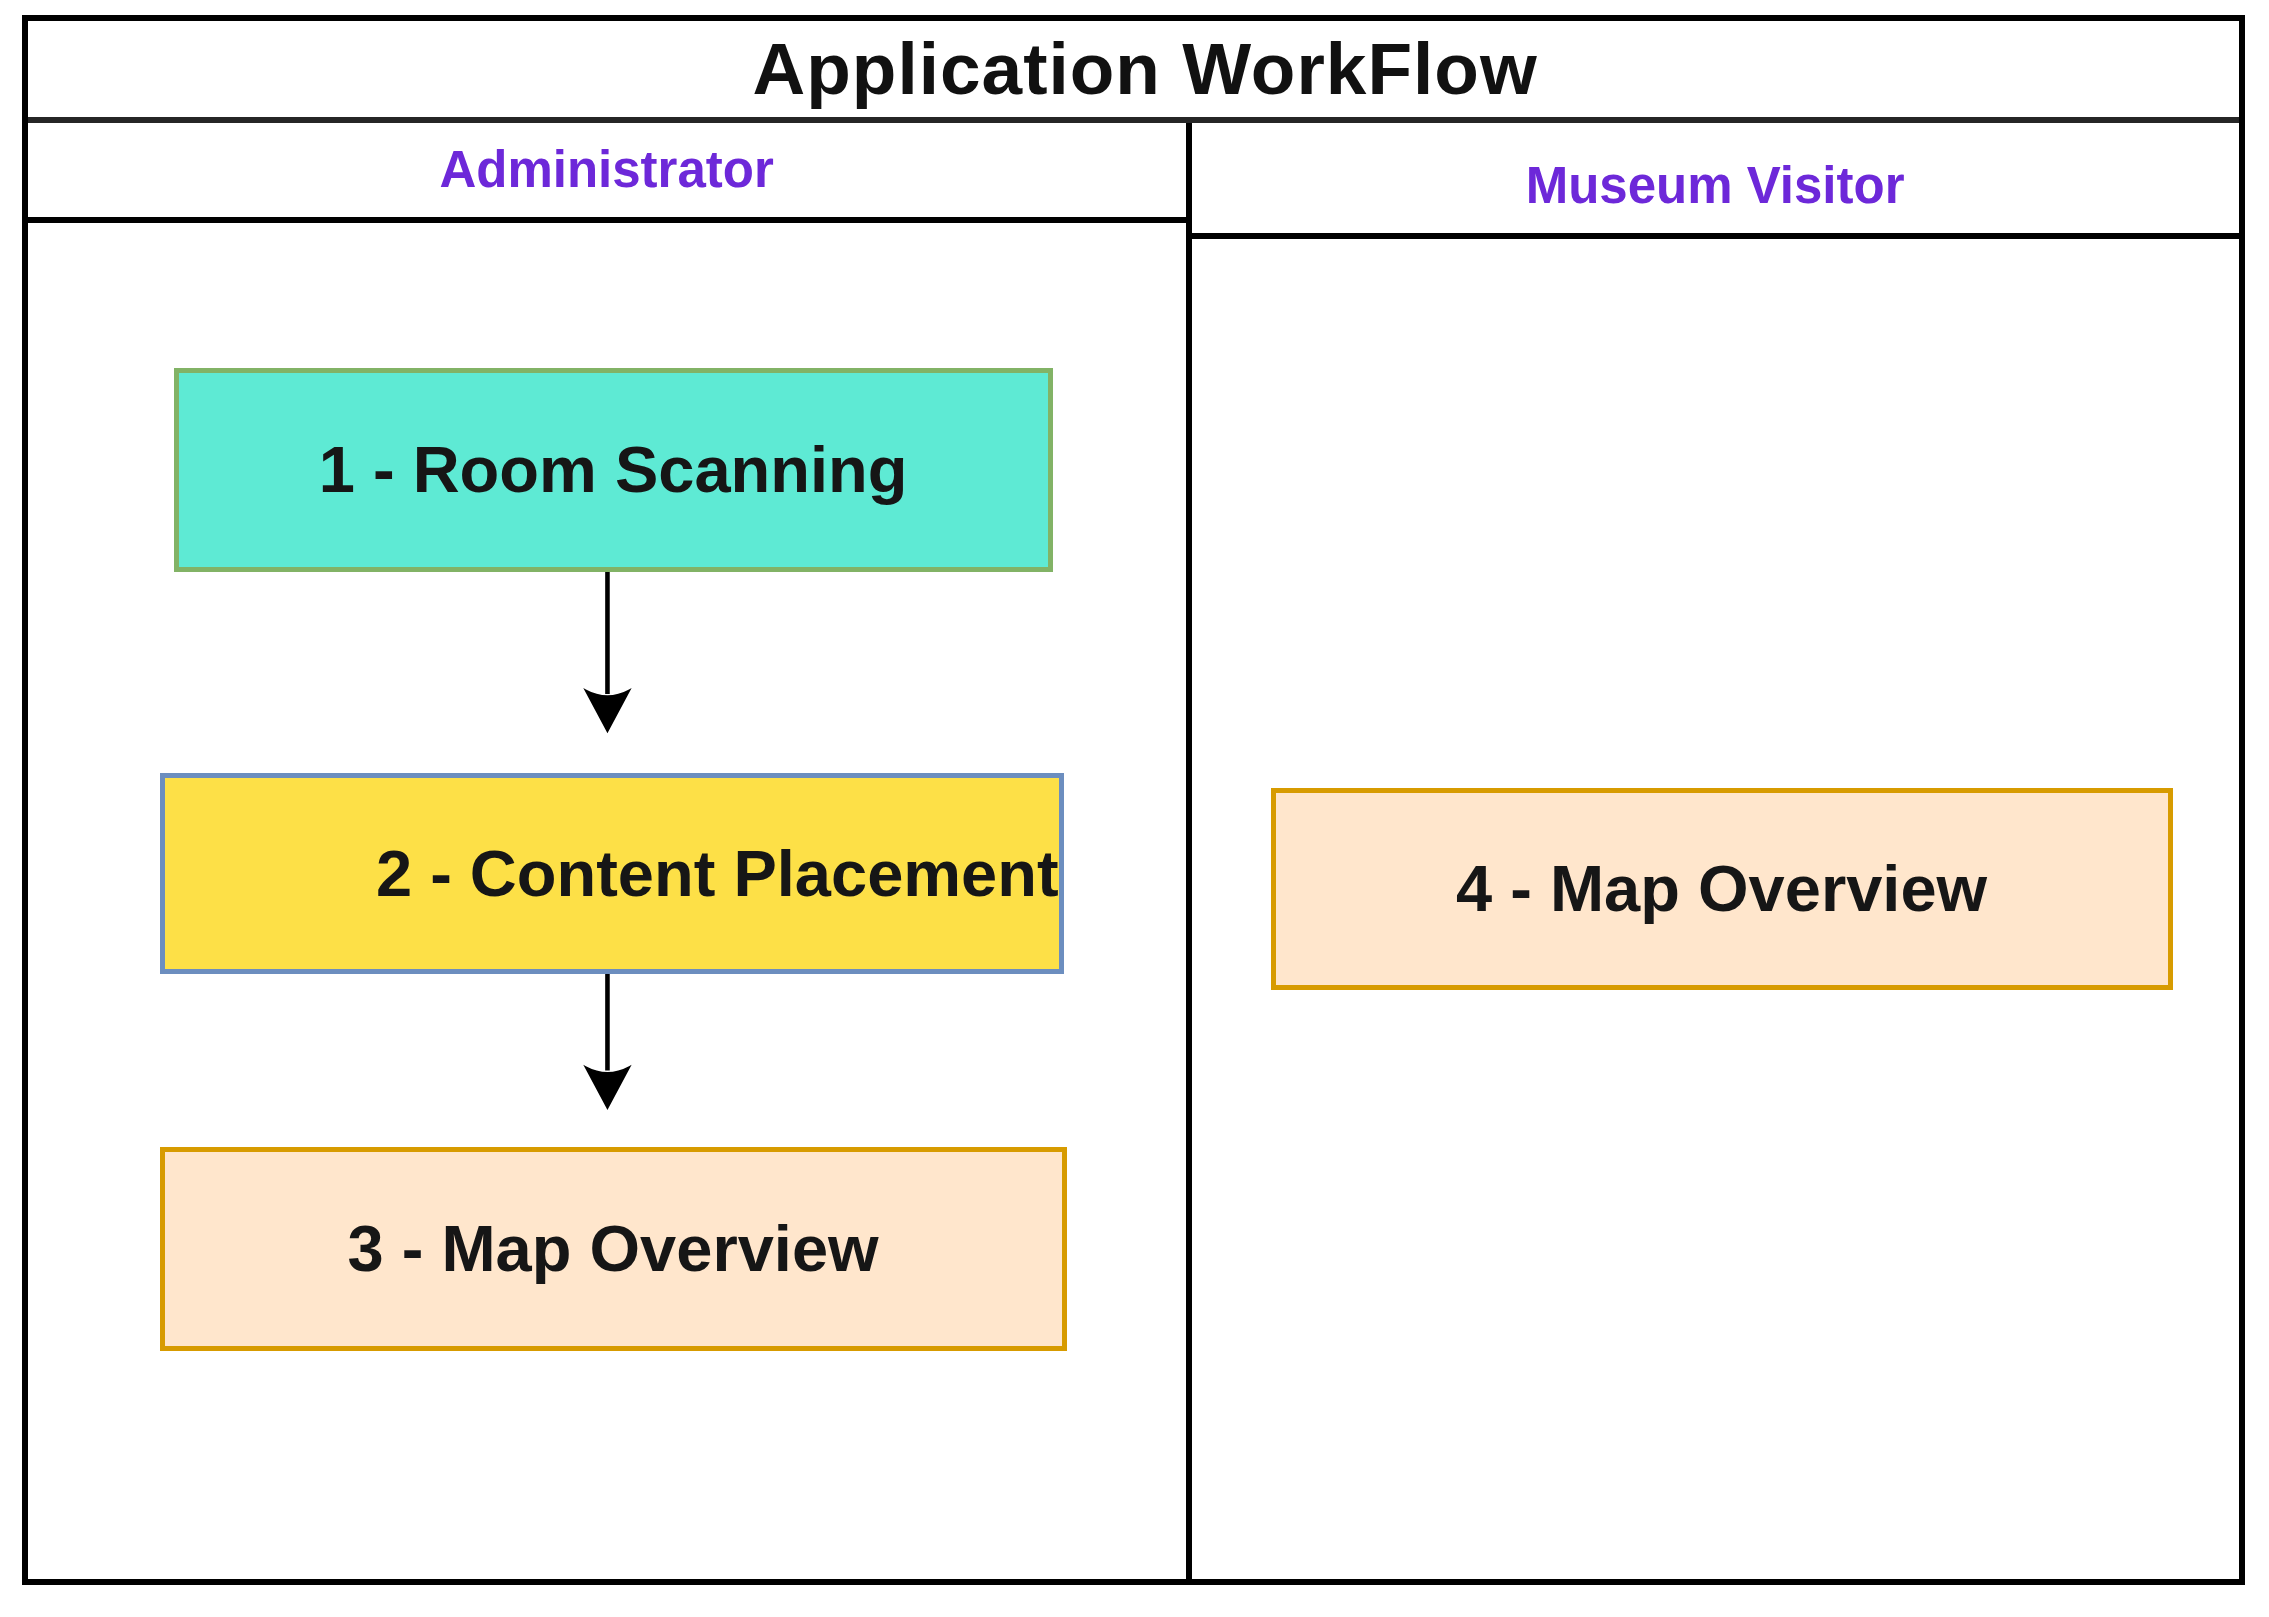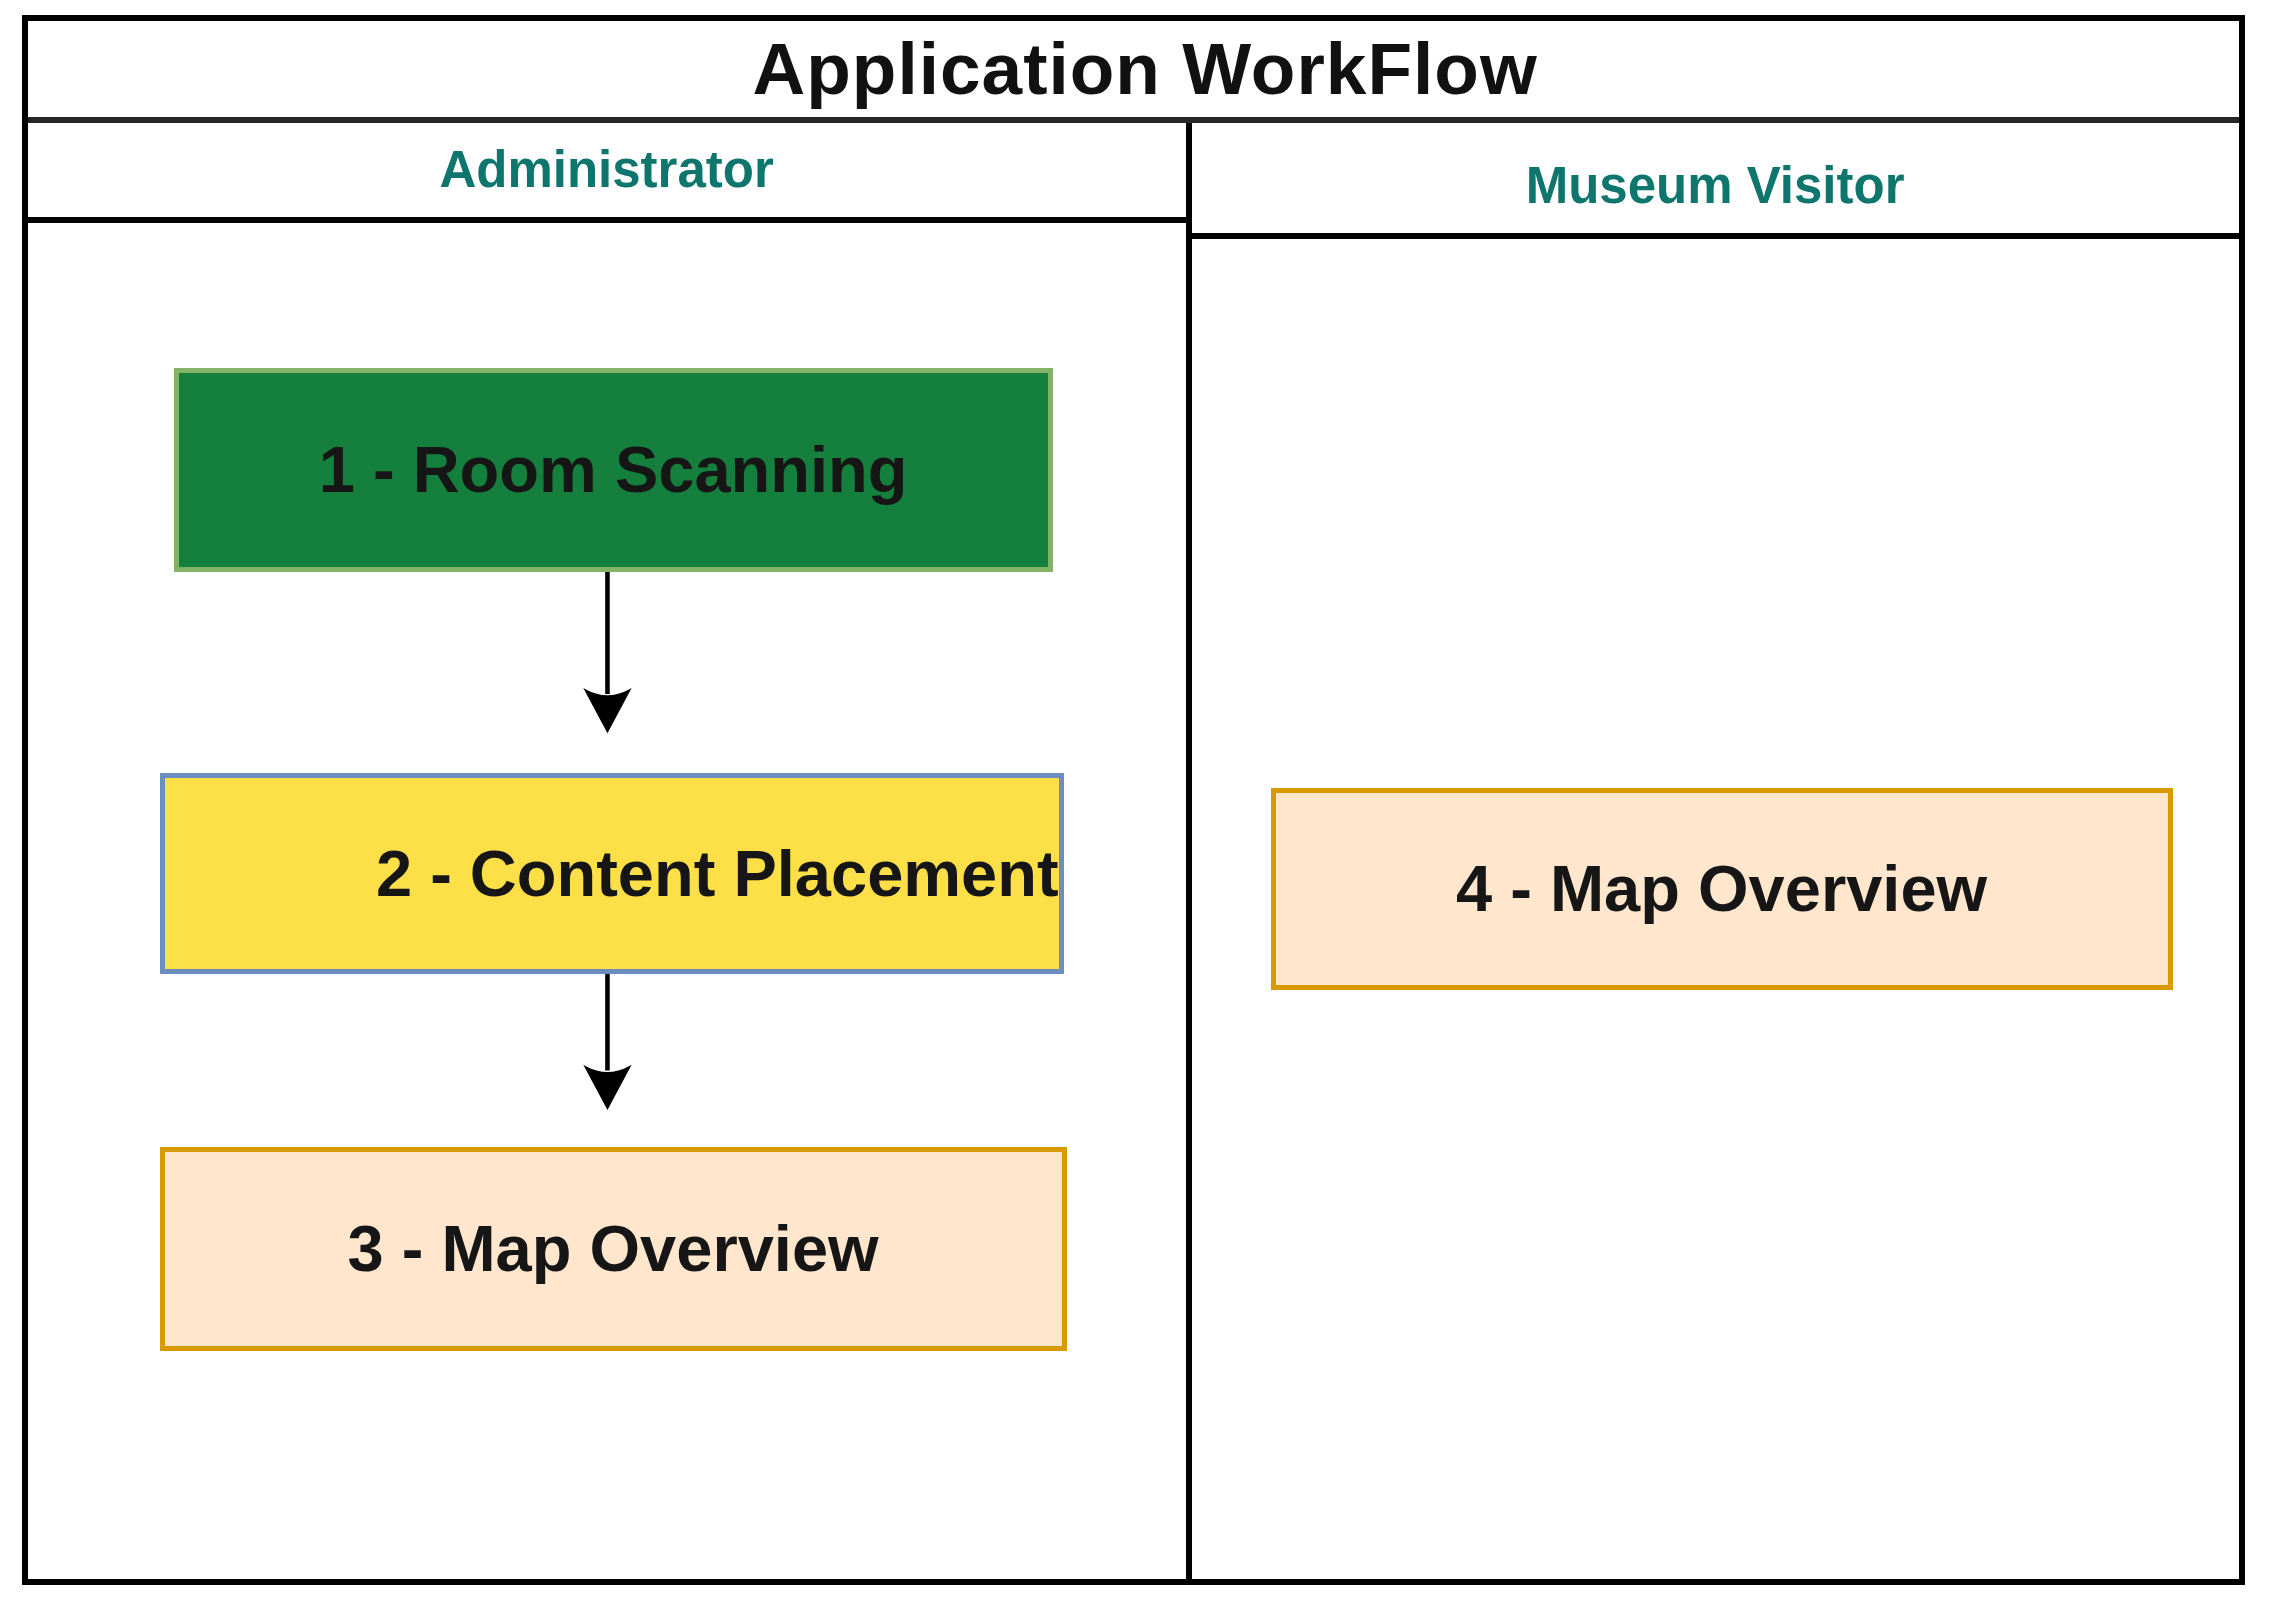--- a/index.html
+++ b/index.html
@@ -58,21 +58,21 @@
   .lane-right { flex: 1 1 auto; margin-top: 16px; }
   .lane-header {
     height: 94px;
     flex: 0 0 94px;
     border-bottom: 6.9px solid #000000;
     display: flex;
     align-items: center;
     justify-content: center;
     font-size: 51px;
     font-weight: bold;
-    color: #0f766e;
+    color: #6d28d9;
   }
   .lane-body {
     position: relative;
     flex: 1 1 auto;
   }
   .node {
     position: absolute;
     box-sizing: border-box;
     border: 5.9px solid #999999;
     background: #eeeeee;
@@ -122,21 +122,21 @@
                 <path d="M591 556 L567 511 Q591 524 615 511 Z" stroke-width="2"></path>
               </g>
 
               <g>
                 <line x1="591" y1="766" x2="591" y2="927" stroke-width="5"></line>
                 <path d="M591 968 L567 923 Q591 936 615 923 Z" stroke-width="2"></path>
               </g>
             </g>
           </svg>
 
-          <div class="node node-room-scanning" style="background-color: #15803d; border-color: rgb(130, 179, 102);">
+          <div class="node node-room-scanning" style="background-color: #5eead4; border-color: rgb(130, 179, 102);">
             <span>1 - Room Scanning</span>
           </div>
 
           <div class="node node-content-placement" style="background-color: #fde047; border-color: rgb(108, 142, 191); justify-content: flex-end;">
             <span>2 - Content Placement</span>
           </div>
 
           <div class="node node-map-overview-admin" style="background-color: rgb(255, 230, 204); border-color: rgb(215, 155, 0);">
             <span>3 - Map Overview</span>
           </div>

